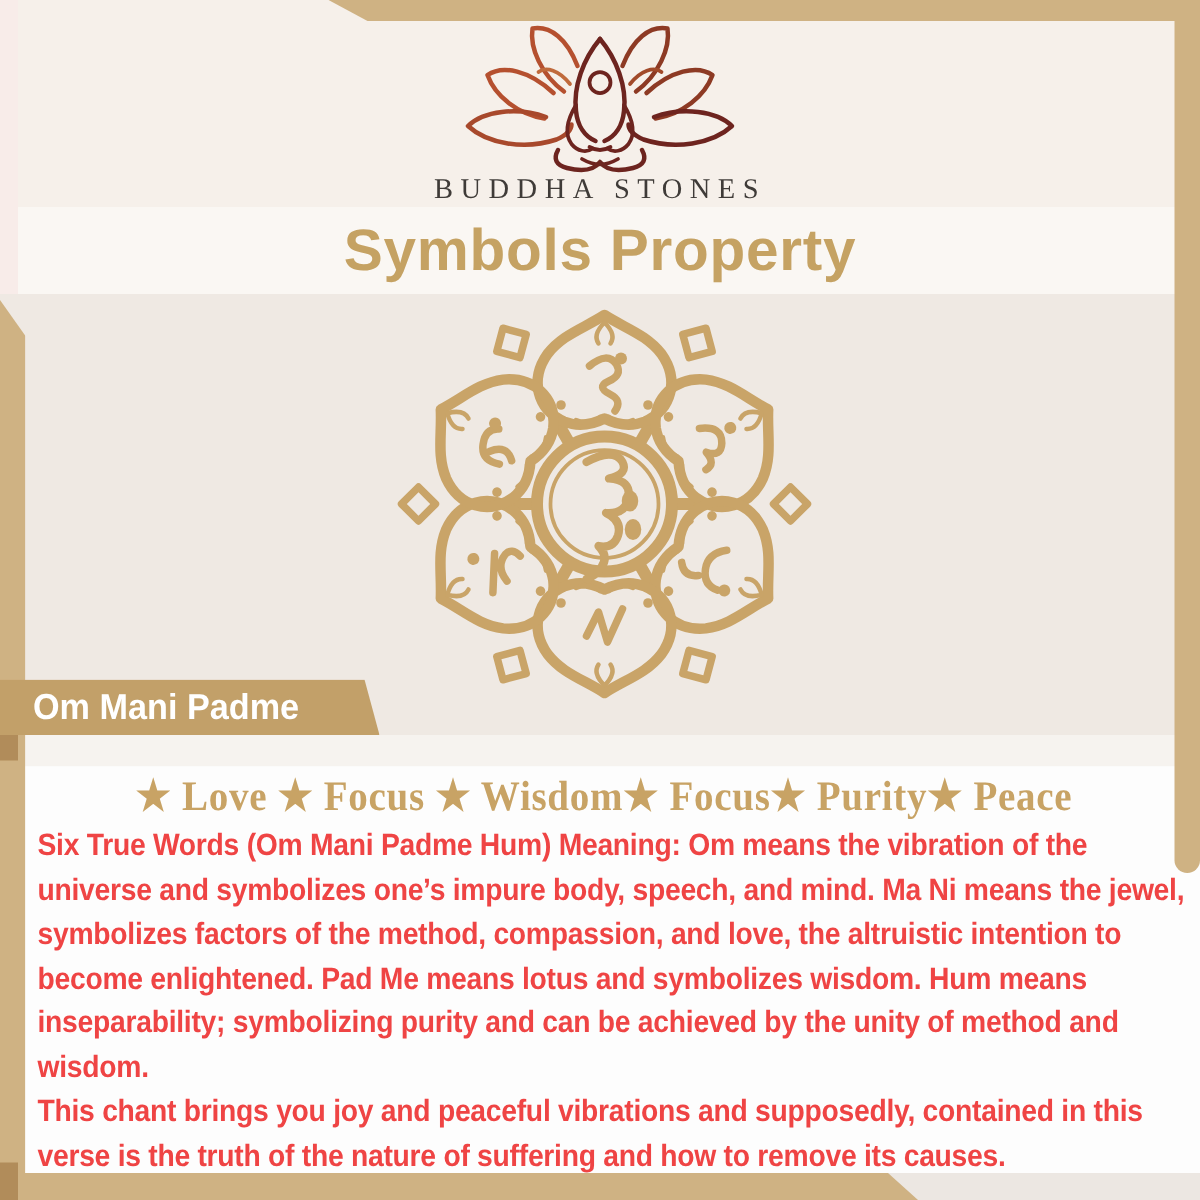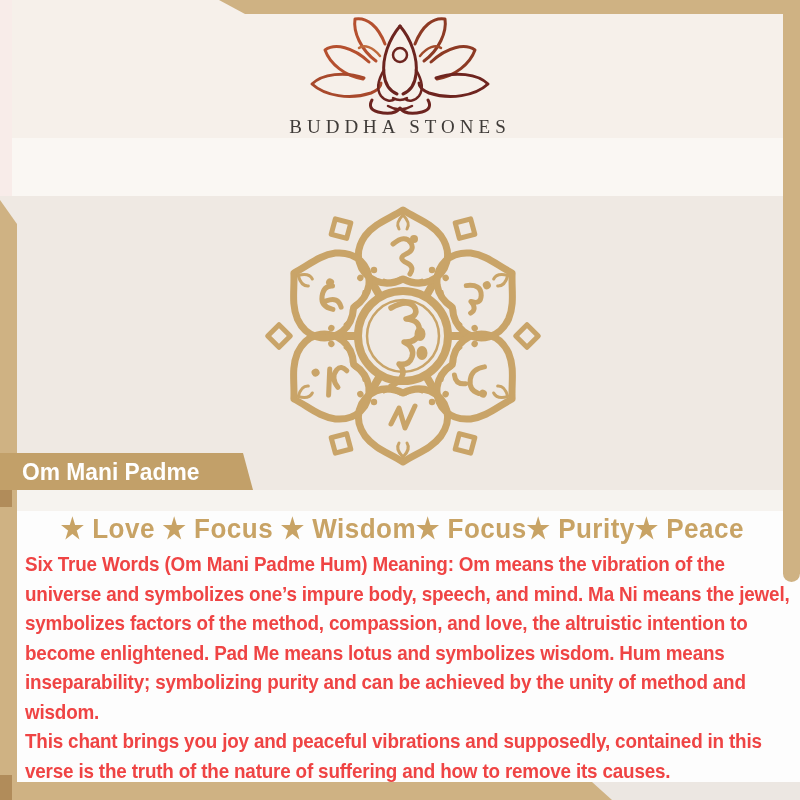--- a/index.html
+++ b/index.html
@@ -42,22 +42,22 @@
 
   
   .banner{left:0;top:453px;width:256px;height:37px;background:#c2a069;z-index:4;
           clip-path:polygon(0 0,243px 0,253px 100%,0 100%);
           color:#ffffff;font-weight:bold;font-size:24px;line-height:37px;
           padding-left:0;}
   .banner span{display:inline-block;margin-left:22px;transform:scaleX(.95);
           transform-origin:left center;}
 
   
-  .stars{left:20px;top:501px;width:765px;height:44px;z-index:1;
-         display:flex;justify-content:center;align-items:flex-end;}
+  .stars{left:20px;top:514px;width:765px;height:44px;z-index:1;
+         display:flex;justify-content:center;align-items:flex-start;font-family:Liberation Serif, serif;}
   .stars span{font-size:28px;font-weight:bold;color:#c8a365;white-space:nowrap;
          transform:scaleX(.93);letter-spacing:0.5px;}
 
   
   .body-text{left:25px;top:549px;width:770px;z-index:1;color:#ef4444;
              font-size:20.5px;font-weight:bold;letter-spacing:-0.2px;}
   .body-text .ln{height:29.5px;line-height:29.5px;white-space:nowrap;
              transform:scaleX(.92);transform-origin:left center;}
 </style>
 </head>
@@ -99,20 +99,21 @@
         <path d="M94,58 C88,68 86,77 91,84 C95,89 101,90 105,87" stroke-width="2.5"></path>
         <path d="M126,58 C132,68 134,77 129,84 C125,89 119,90 115,87" stroke-width="2.5"></path>
         <path d="M103,86 q7,4 14,0" stroke-width="2.5"></path>
         <path d="M82,88 q-5,9 6,12 q16,4 22,-4 q6,8 22,4 q11,-3 6,-12" stroke-width="3"></path>
         <path d="M98,94 q12,7 24,0" stroke-width="2.5"></path>
       </g>
     </g>
   </svg>
 
   <div class="abs brand">BUDDHA STONES</div>
+  <div class="abs title">Symbols Property</div>
 
   <svg class="abs mandala" viewBox="-145 -140 290 280">
     <g stroke="#c9a468" fill="none" stroke-linecap="round" stroke-linejoin="round">
 
       <g stroke-width="8">
         <line x1="0" y1="-48" x2="0" y2="-62" transform="rotate(30)"></line>
         <line x1="0" y1="-48" x2="0" y2="-62" transform="rotate(90)"></line>
         <line x1="0" y1="-48" x2="0" y2="-62" transform="rotate(150)"></line>
         <line x1="0" y1="-48" x2="0" y2="-62" transform="rotate(210)"></line>
         <line x1="0" y1="-48" x2="0" y2="-62" transform="rotate(270)"></line>

